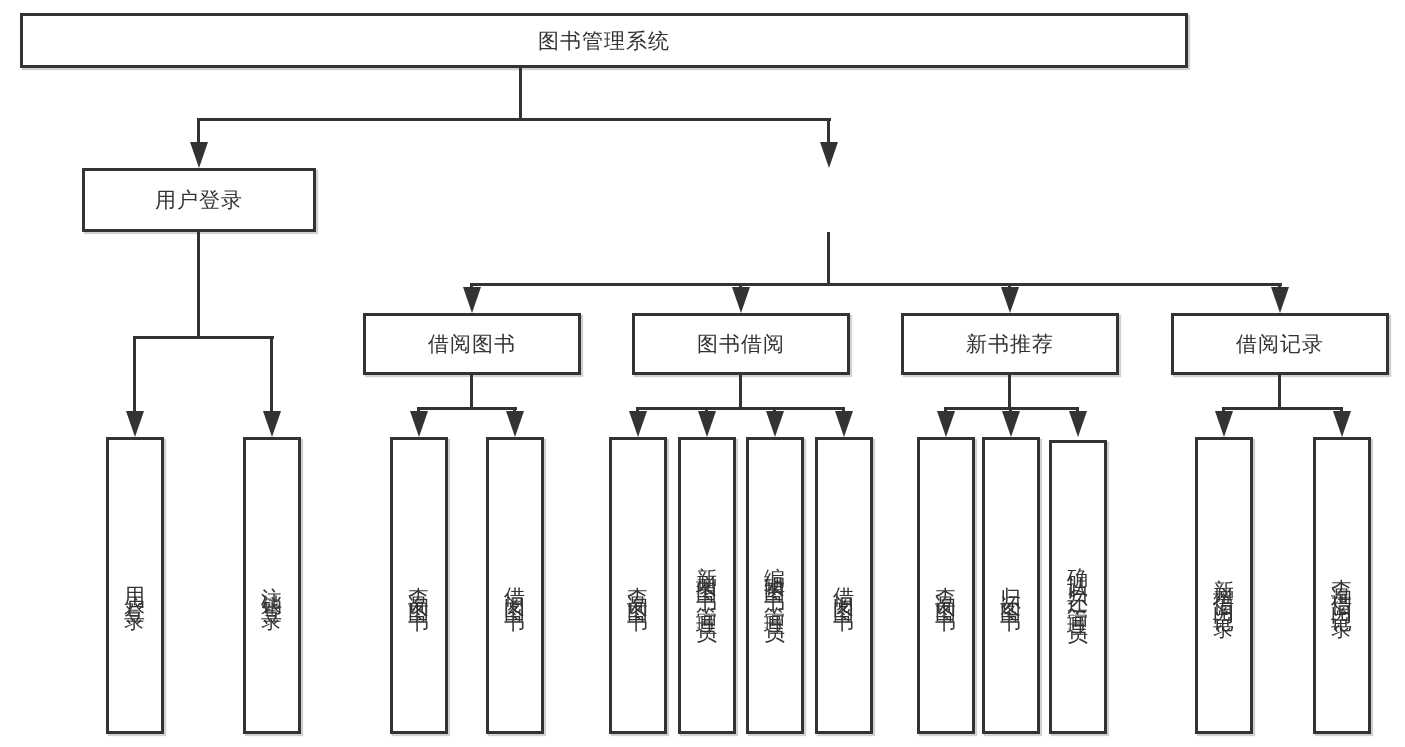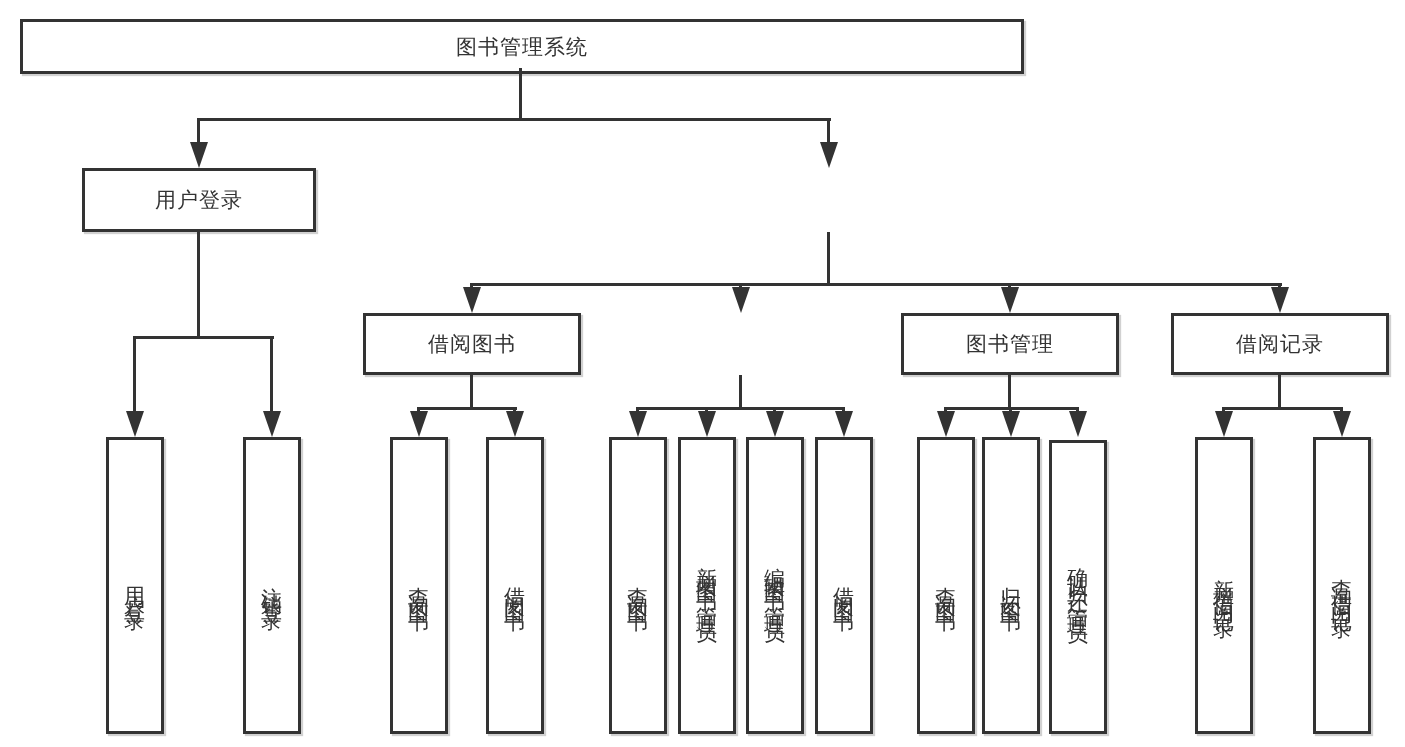--- a/index.html
+++ b/index.html
@@ -50,21 +50,21 @@
     color: #b0b3b6;
     letter-spacing: 1px;
     z-index: 5;
   }
 </style>
 </head>
 <body>
 
 <div class="stage">
 
-  <div class="box" style="left:20px;top:19px;width:1004px;height:55px">
+  <div class="box" style="left:20px;top:13px;width:1168px;height:55px">
     <span>图书管理系统</span>
   </div>
 
   <div class="ln" style="left:519px;top:68px;width:3px;height:51px"></div>
   <div class="ln" style="left:197px;top:118px;width:634px;height:3px"></div>
   <div class="ln" style="left:197px;top:118px;width:3px;height:26px"></div>
   <div class="arrow" style="left:190px;top:142px"></div>
   <div class="ln" style="left:827px;top:118px;width:3px;height:26px"></div>
   <div class="arrow" style="left:820px;top:142px"></div>
 
@@ -86,22 +86,25 @@
   <div class="ln" style="left:739px;top:283px;width:3px;height:6px"></div>
   <div class="arrow" style="left:732px;top:287px"></div>
   <div class="ln" style="left:1008px;top:283px;width:3px;height:6px"></div>
   <div class="arrow" style="left:1001px;top:287px"></div>
   <div class="ln" style="left:1278px;top:283px;width:3px;height:6px"></div>
   <div class="arrow" style="left:1271px;top:287px"></div>
 
   <div class="box" style="left:363px;top:313px;width:218px;height:62px">
     <span>借阅图书</span>
   </div>
+  <div class="box" style="left:632px;top:313px;width:218px;height:62px">
+    <span>图书借阅</span>
+  </div>
   <div class="box" style="left:901px;top:313px;width:218px;height:62px">
-    <span>图书管理</span>
+    <span>新书推荐</span>
   </div>
   <div class="box" style="left:1171px;top:313px;width:218px;height:62px">
     <span>借阅记录</span>
   </div>
 
   <div class="ln" style="left:470px;top:375px;width:3px;height:32px"></div>
   <div class="ln" style="left:418px;top:407px;width:99px;height:3px"></div>
   <div class="ln" style="left:417px;top:407px;width:3px;height:6px"></div>
   <div class="arrow" style="left:410px;top:411px"></div>
   <div class="ln" style="left:513px;top:407px;width:3px;height:6px"></div>

